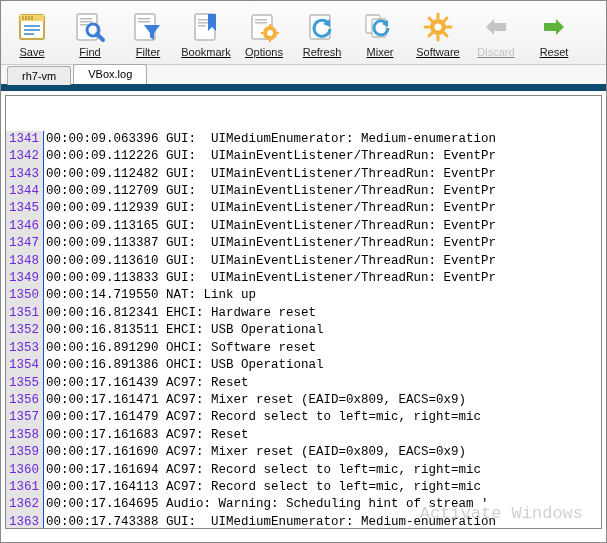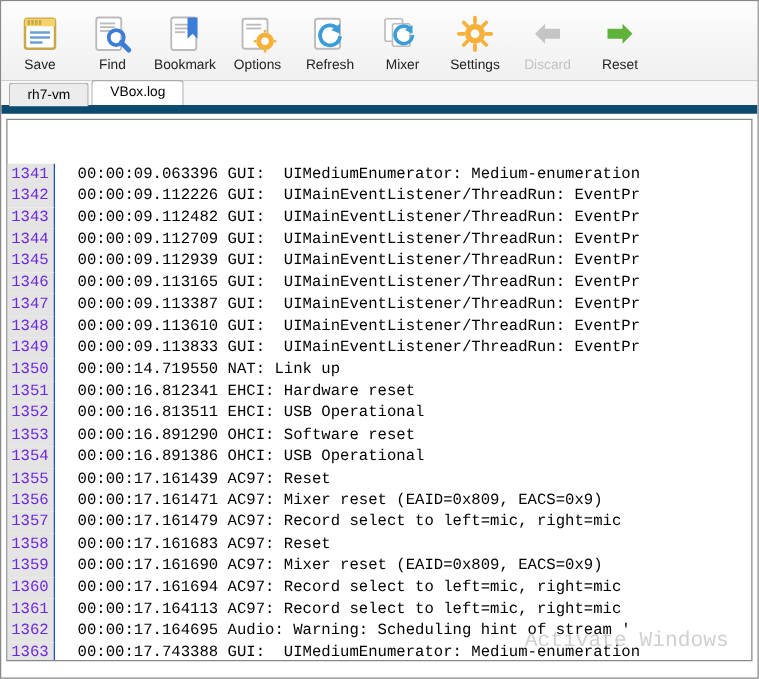--- a/index.html
+++ b/index.html
@@ -22,20 +22,21 @@
   .tb-btn {
     display: flex;
     flex-direction: column;
     align-items: center;
     justify-content: flex-start;
     width: 58px;
     padding: 4px 2px 3px 2px;
     cursor: pointer;
     border: 1px solid transparent;
     border-radius: 3px;
+    text-decoration: underline;
   }
   .tb-btn.disabled { opacity: 0.45; cursor: default; }
   .tb-btn .ic { width: 34px; height: 34px; display:flex; align-items:center; justify-content:center; }
   .tb-btn .lbl { font-size: 11px; color: #222; margin-top: 2px; }
   .tb-btn.disabled .lbl { color: #888; }
 
   .tabbar {
     display: flex;
     align-items: flex-end;
     background: #f7f7f7;
@@ -77,21 +78,21 @@
   .gutter {
     background: #e4e4e4;
     color: #6d28d9;
     text-align: right;
     padding: 0 4px 0 2px;
     width: 38px;
     flex-shrink: 0;
     user-select: none;
     border-right: 1px solid #1d4ed8;
   }
-  .txt { padding-left: 18px; flex-shrink:0; color:#000; }
+  .txt { padding-left: 2px; flex-shrink:0; color:#000; }
   .watermark {
     position: absolute;
     right: 18px;
     bottom: 6px;
     font-family: Liberation Mono, monospace;
     font-size: 17px;
     color: rgba(120,120,120,0.35);
     pointer-events: none;
   }
 </style>
@@ -120,20 +121,31 @@
         <svg xmlns="http://www.w3.org/2000/svg" width="32" height="32" viewBox="0 0 32 32">
           <rect x="3" y="3" width="20" height="26" rx="2" fill="#fff" stroke="#bbb" stroke-width="1.5"></rect>
           <rect x="6" y="7" width="12" height="1.5" fill="#bbb"></rect>
           <rect x="6" y="10" width="12" height="1.5" fill="#bbb"></rect>
           <rect x="6" y="13" width="8" height="1.5" fill="#bbb"></rect>
           <circle cx="19" cy="19" r="6" fill="none" stroke="#3b7dd8" stroke-width="3"></circle>
           <line x1="23" y1="23" x2="29" y2="29" stroke="#3b7dd8" stroke-width="4" stroke-linecap="round"></line>
         </svg>
       </span>
       <span class="lbl">Find</span>
+    </div>
+    <div class="tb-btn">
+      <span class="ic">
+        <svg xmlns="http://www.w3.org/2000/svg" width="32" height="32" viewBox="0 0 32 32">
+          <rect x="3" y="3" width="20" height="26" rx="2" fill="#fff" stroke="#bbb" stroke-width="1.5"></rect>
+          <rect x="6" y="7" width="12" height="1.5" fill="#bbb"></rect>
+          <rect x="6" y="10" width="12" height="1.5" fill="#bbb"></rect>
+          <path d="M12 14 L28 14 L22 22 L22 29 L18 26 L18 22 Z" fill="#3b7dd8"></path>
+        </svg>
+      </span>
+      <span class="lbl">Filter</span>
     </div>
     <div class="tb-btn">
       <span class="ic">
         <svg xmlns="http://www.w3.org/2000/svg" width="32" height="32" viewBox="0 0 32 32">
           <rect x="5" y="3" width="20" height="26" rx="2" fill="#fff" stroke="#bbb" stroke-width="1.5"></rect>
           <rect x="8" y="8" width="12" height="1.5" fill="#bbb"></rect>
           <rect x="8" y="11" width="12" height="1.5" fill="#bbb"></rect>
           <rect x="8" y="14" width="8" height="1.5" fill="#bbb"></rect>
           <path d="M18 3 L26 3 L26 20 L22 16 L18 20 Z" fill="#3b7dd8"></path>
         </svg>
@@ -189,21 +201,21 @@
             <line x1="16" y1="25" x2="16" y2="29"></line>
             <line x1="3" y1="16" x2="7" y2="16"></line>
             <line x1="25" y1="16" x2="29" y2="16"></line>
             <line x1="7" y1="7" x2="10" y2="10"></line>
             <line x1="22" y1="22" x2="25" y2="25"></line>
             <line x1="7" y1="25" x2="10" y2="22"></line>
             <line x1="22" y1="10" x2="25" y2="7"></line>
           </g>
         </svg>
       </span>
-      <span class="lbl">Settings</span>
+      <span class="lbl">Software</span>
     </div>
     <div class="tb-btn disabled">
       <span class="ic">
         <svg xmlns="http://www.w3.org/2000/svg" width="32" height="32" viewBox="0 0 32 32">
           <path d="M6 16 L14 8 L14 12 L26 12 L26 20 L14 20 L14 24 Z" fill="#888"></path>
         </svg>
       </span>
       <span class="lbl">Discard</span>
     </div>
     <div class="tb-btn">

